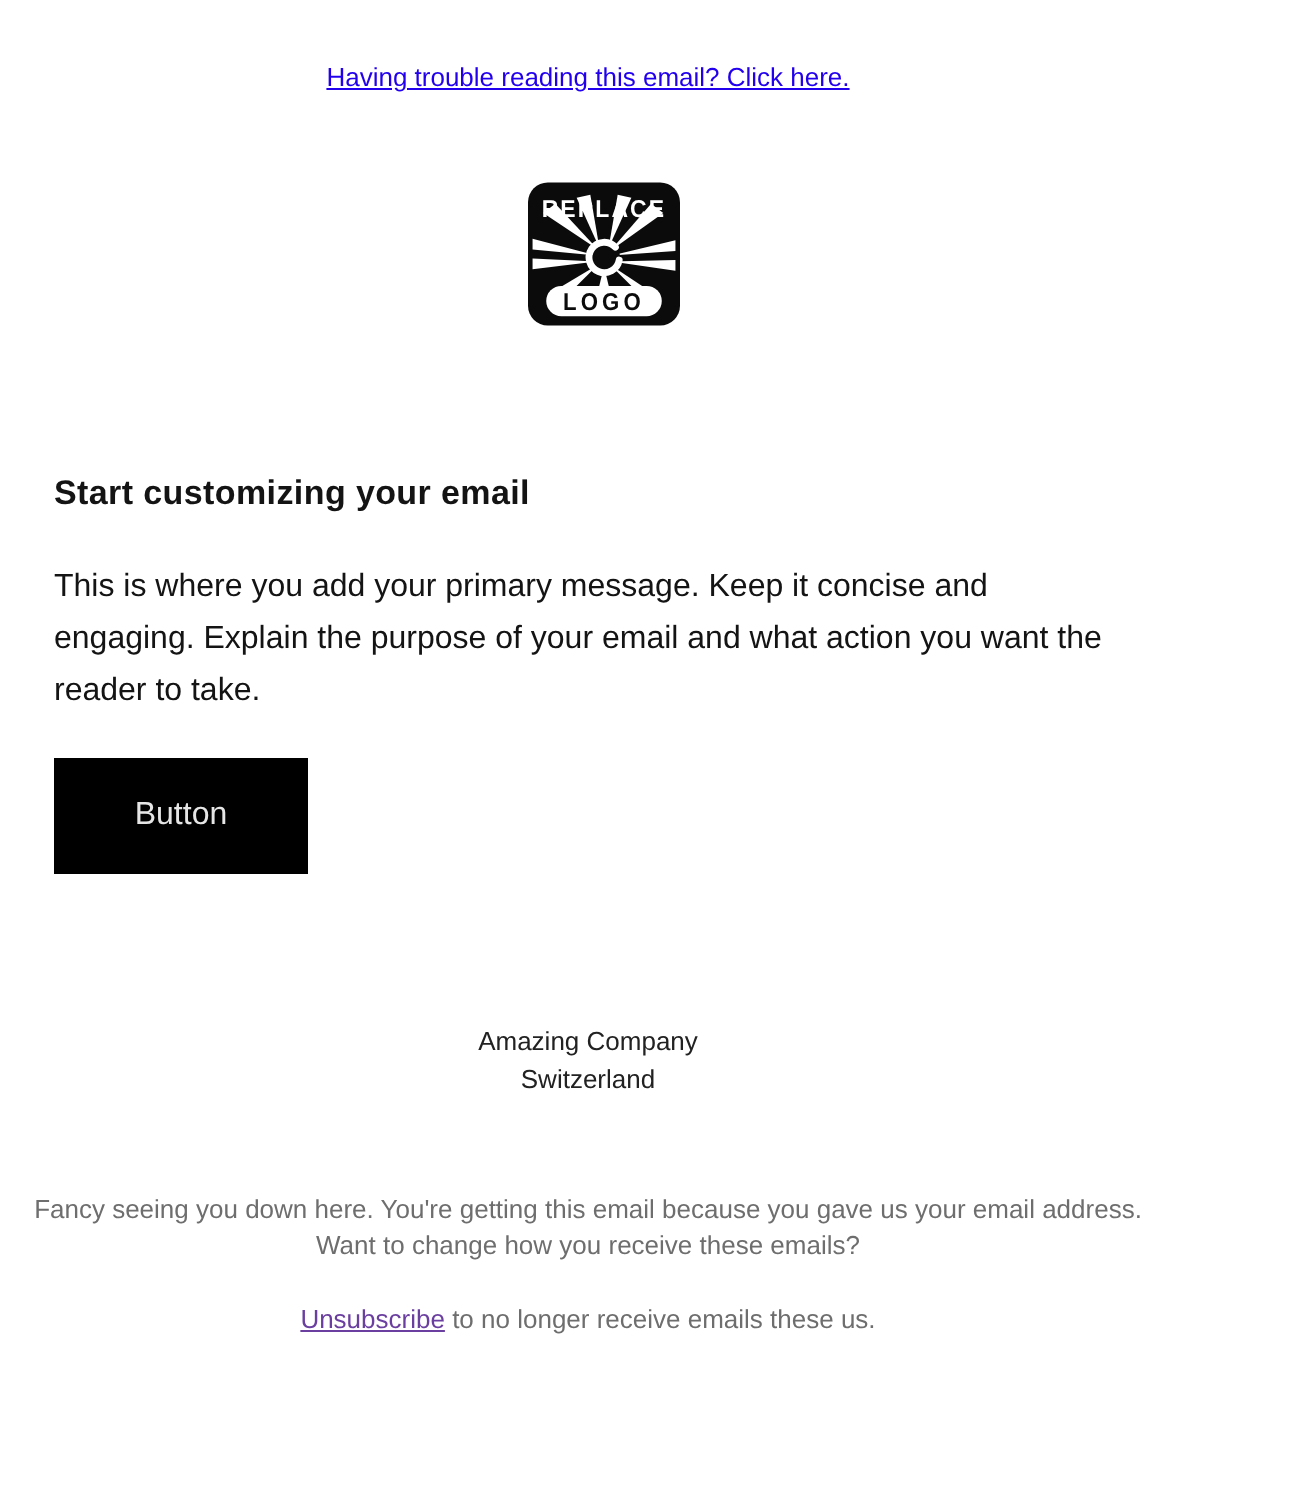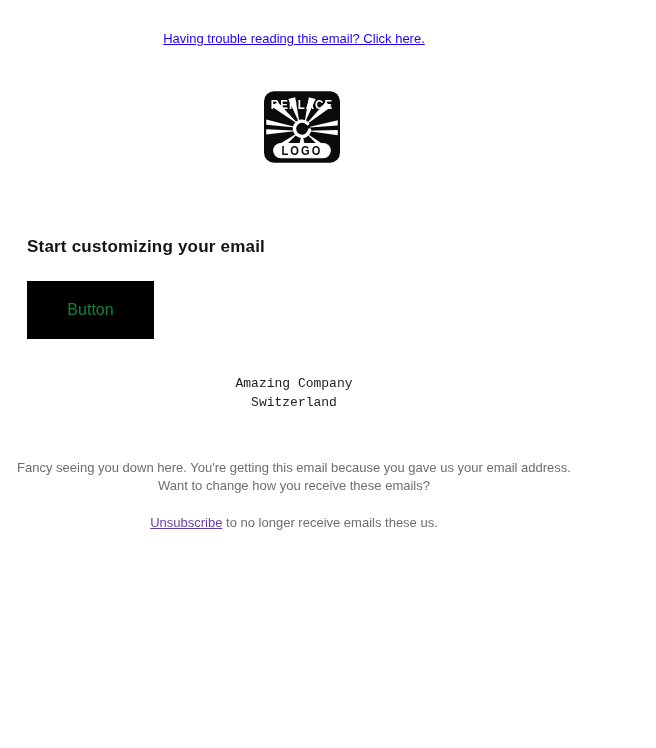--- a/index.html
+++ b/index.html
@@ -59,37 +59,36 @@
     font-size: 16px;
     line-height: 26px;
     color: var(--text-dark, #141414);
   }
   .cta {
     display: block;
     margin-top: 20px;
     width: 127px;
     height: 58px;
     background: var(--button-bg, #000000);
-    color: #15803d;
+    color: #e5e5e5;
     font-family: "Liberation Sans", "DejaVu Sans", sans-serif;
     font-size: 16px;
     border: none;
     cursor: pointer;
     text-align: center;
   }
   
   .footer {
     text-align: center;
   }
   .company {
-    margin-top: 36px;
+    margin-top: 75px;
     font-size: 13px;
     line-height: 18.5px;
     color: #222222;
-    font-family: Liberation Mono, monospace;
   }
   .fineprint {
     margin-top: 47px;
     font-size: 13px;
     line-height: 18px;
     color: var(--text-gray, #6e6e6e);
   }
   .unsub {
     margin-top: 20px;
     font-size: 13px;
@@ -130,20 +129,21 @@
       <circle cx="50" cy="49" r="10.5" fill="#0b0b0b"></circle>
       <path d="M57.5,42.5 A10 10 0 1 0 60 51" fill="none" stroke="#ffffff" stroke-width="4.5" stroke-linecap="round"></path>
       <text x="50" y="23" text-anchor="middle" font-size="16" font-weight="bold" fill="#ffffff" letter-spacing="1.5" textLength="82" lengthAdjust="spacingAndGlyphs" font-family="Liberation Sans, sans-serif">REPLACE</text>
       <rect x="12" y="68" width="76" height="20" rx="10" fill="#ffffff"></rect>
       <text x="50" y="84" text-anchor="middle" font-size="16" font-weight="bold" fill="#0b0b0b" letter-spacing="3" textLength="54" lengthAdjust="spacingAndGlyphs" font-family="Liberation Sans, sans-serif">LOGO</text>
     </svg>
   </div>
 
   <div class="content">
     <h1>Start customizing your email</h1>
+    <p class="body-text">This is where you add your primary message. Keep it concise and engaging. Explain the purpose of your email and what action you want the reader to take.</p>
     <button class="cta">Button</button>
   </div>
 
   <div class="footer">
     <div class="company">
       <div>Amazing Company</div>
       <div>Switzerland</div>
     </div>
     <div class="fineprint">
       <div>Fancy seeing you down here. You're getting this email because you gave us your email address.</div>

